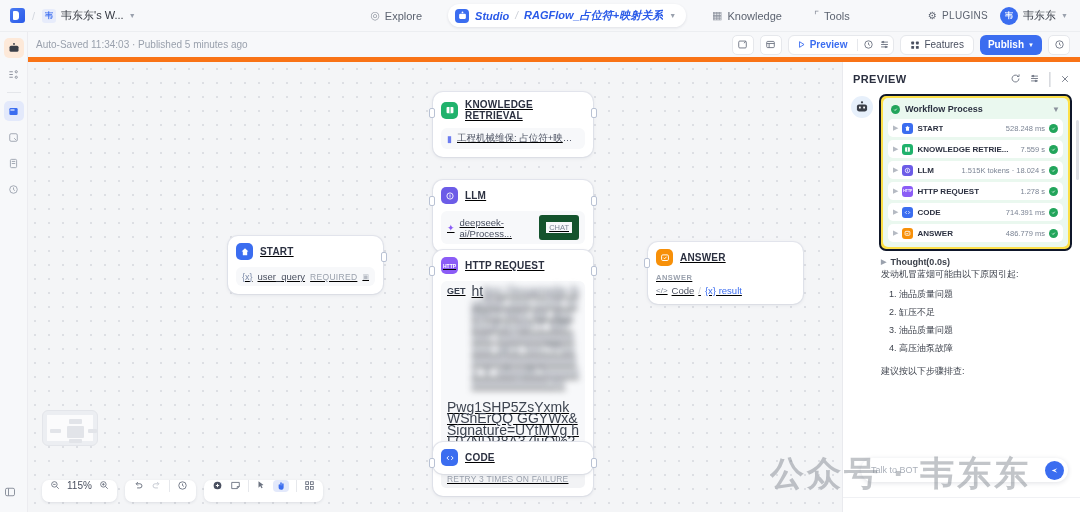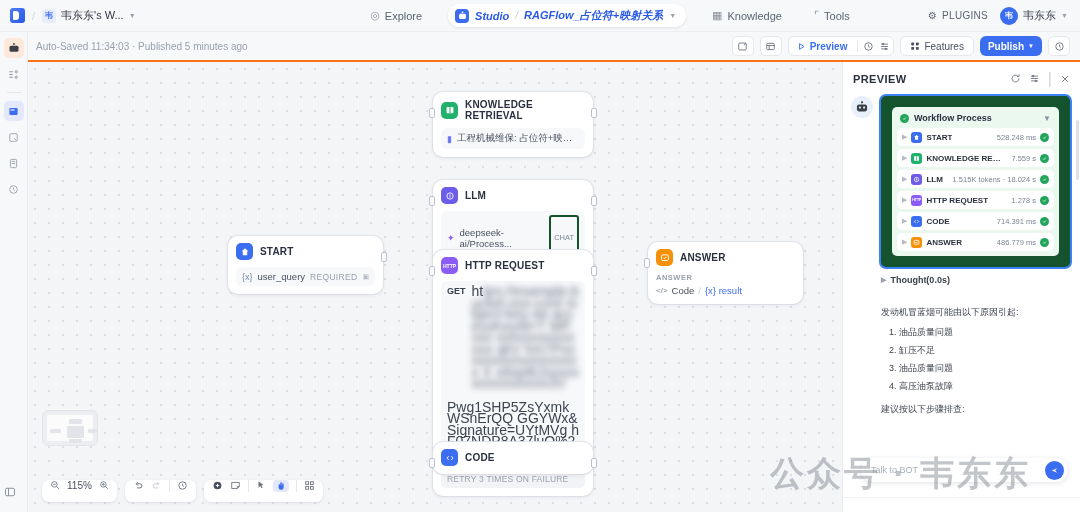--- a/index.html
+++ b/index.html
@@ -73,21 +73,21 @@
   
   .canvas {
     position:absolute; top:62px; left:28px; width:814px; height:450px;
     background-color:#f4f5f7;
     background-image: radial-gradient(circle, #dddfe4 1px, transparent 1px);
     background-size: 14px 14px;
   }
   .subbar {
     position:absolute; top:32px; left:28px; width:1052px; height:30px;
     background:#f7f8fa; display:flex; align-items:center;
-    border-bottom:2px solid #f97316;
+    border-bottom:5px solid #f97316;
   }
   .saved-txt { font-size:10px; color:#9aa1ad; padding-left:8px; }
   .subbar-right { margin-left:auto; display:flex; align-items:center; gap:6px; padding-right:10px; }
   .sq-btn {
     width:22px;height:20px;background:#fff;border:1px solid #e6e8ec;border-radius:5px;
     display:flex;align-items:center;justify-content:center; color:#6b7280;
   }
   .grp {
     display:flex;align-items:center; background:#fff;border:1px solid #e6e8ec;border-radius:6px;
     height:20px; padding:0 3px; gap:5px;
@@ -98,32 +98,33 @@
   .pub-btn {
     background:#3b6df0;color:#fff;font-size:10px;font-weight:600;border-radius:6px;
     height:20px;display:flex;align-items:center;gap:4px;padding:0 8px;
   }
 
   
   .node {
     position:absolute; background:#fff; border-radius:10px;
     box-shadow:0 1px 4px rgba(22,32,60,.09), 0 0 0 1px rgba(230,232,238,.9);
     padding:7px 8px 8px 8px;
+    text-decoration:underline;
   }
   .node-hd { display:flex; align-items:center; gap:7px; }
   .nico { width:17px;height:17px;border-radius:5px;display:flex;align-items:center;justify-content:center;flex:none; }
   .nico svg { width:10px; height:10px; }
   .ntitle { font-size:10px; font-weight:700; color:#2b3040; letter-spacing:.2px; }
   .nrow {
     margin-top:7px; background:#f7f8fa; border-radius:6px; padding:4px 6px;
     display:flex; align-items:center; gap:5px; font-size:9.5px; color:#4a5060;
   }
   .varpill { color:#7c8aa8; font-size:9px; }
   .req { margin-left:auto; font-size:8.5px; color:#9aa1ad; letter-spacing:.3px; }
-  .chatbadge { margin-left:auto; font-size:7.5px; color:#7b8494; border:2px solid #14532d; border-radius:3px; padding:16px 3px; }
+  .chatbadge { margin-left:auto; font-size:7.5px; color:#7b8494; border:7px solid #14532d; border-radius:3px; padding:1px 3px; }
   .port { position:absolute; width:6px;height:10px;border-radius:2px;background:#fff;border:1.5px solid #b9c2d4; top:16px; }
   .port.l { left:-4px; } .port.r { right:-4px; }
 
   
   .http-body { margin-top:7px; background:#f7f8fa; border-radius:6px; padding:5px 6px; }
   .http-line { display:flex; gap:6px; align-items:flex-start; }
   .http-verb { font-size:9px; font-weight:700; color:#39404f; }
   .http-url { font-size:14px; color:#3d4450; line-height:11.5px; word-break:break-all; flex:1; }
   .blur { filter: blur(3.4px); color:#6b7280; }
   .retry { margin-top:6px; background:#f2f3f5;border-radius:5px; padding:4px 6px; font-size:8.5px;color:#9aa1ad;letter-spacing:.2px; }
@@ -158,38 +159,38 @@
   .pv-hd { display:flex; align-items:center; padding:8px 10px 6px 10px; }
   .pv-title { font-size:11px; font-weight:700; color:#2b3040; letter-spacing:.4px; }
   .pv-acts { margin-left:auto; display:flex; align-items:center; gap:8px; color:#6b7280; }
   .pv-body { flex:1; overflow:hidden; position:relative; padding:0 8px; }
   .msg-row { display:flex; gap:6px; align-items:flex-start; }
   .bot-av {
     width:22px;height:22px;border-radius:50%;background:#e7f0fb;flex:none;
     display:flex;align-items:center;justify-content:center; margin-top:2px;
   }
   .msg-col { flex:1; min-width:0; }
-  .wf-wrap { border:2px solid #3b82f6; border-radius:7px; padding:11px; background:#14532d; }
+  .wf-wrap { border:2px solid #0f172a; border-radius:7px; padding:2px; background:#fde047; }
   .wf-card { background:#eaf8ef; border-radius:5px; padding:5px; }
   .wf-hd { display:flex; align-items:center; gap:5px; padding:1px 3px 5px 3px; }
   .wf-hd .t { font-size:9px; font-weight:600; color:#2b3040; }
   .wf-hd .cv { margin-left:auto; font-size:8px; color:#8b919c; }
   .step {
     background:#fff;border-radius:5px; height:18px; display:flex;align-items:center;
     gap:4px; padding:0 5px; margin-bottom:3px;
   }
   .step:last-child { margin-bottom:0; }
   .step .chev { font-size:7px; color:#b5bac3; }
   .sico { width:11px;height:11px;border-radius:3px;display:flex;align-items:center;justify-content:center;flex:none; }
   .sico svg { width:7px;height:7px; }
   .sname { font-size:8px; font-weight:700; color:#2b3040; white-space:nowrap; overflow:hidden; text-overflow:ellipsis; }
   .smeta { margin-left:auto; font-size:7.5px; color:#7b8494; white-space:nowrap; padding-left:3px; }
   .ok { width:9px;height:9px;border-radius:50%;background:#22a55b;flex:none;display:flex;align-items:center;justify-content:center; }
   .ok svg { width:5px;height:5px; }
-  .thought { display:flex;align-items:center;gap:4px; font-size:9px;color:#3a3f49;font-weight:600; margin:6px 0 20px 2px; }
+  .thought { display:flex;align-items:center;gap:4px; font-size:9px;color:#3a3f49;font-weight:600; margin:6px 0 0 2px; }
   .ans-text { font-size:9px; color:#3a3f49; line-height:15px; padding-left:2px; }
   .ans-text ol { margin:5px 0 8px 18px; }
   .ans-text li { margin-bottom:3px; }
   .pv-ft { border-top:1px solid #f0f1f4; padding:7px 9px; position:relative; }
   .feat-row { display:flex; align-items:center; gap:6px; background:#fafbfc; border-radius:6px; padding:4px 6px; }
   .feat-ico { width:14px;height:14px;border-radius:50%;background:#f79009;display:flex;align-items:center;justify-content:center;flex:none; }
   .feat-lbl { font-size:9px; color:#3a3f49; }
   .manage { margin-left:auto; font-size:9px; color:#3b6df0; }
   .talk-chip {
     position:absolute; left:18px; bottom:30px; right:12px; height:24px; background:#fff;

